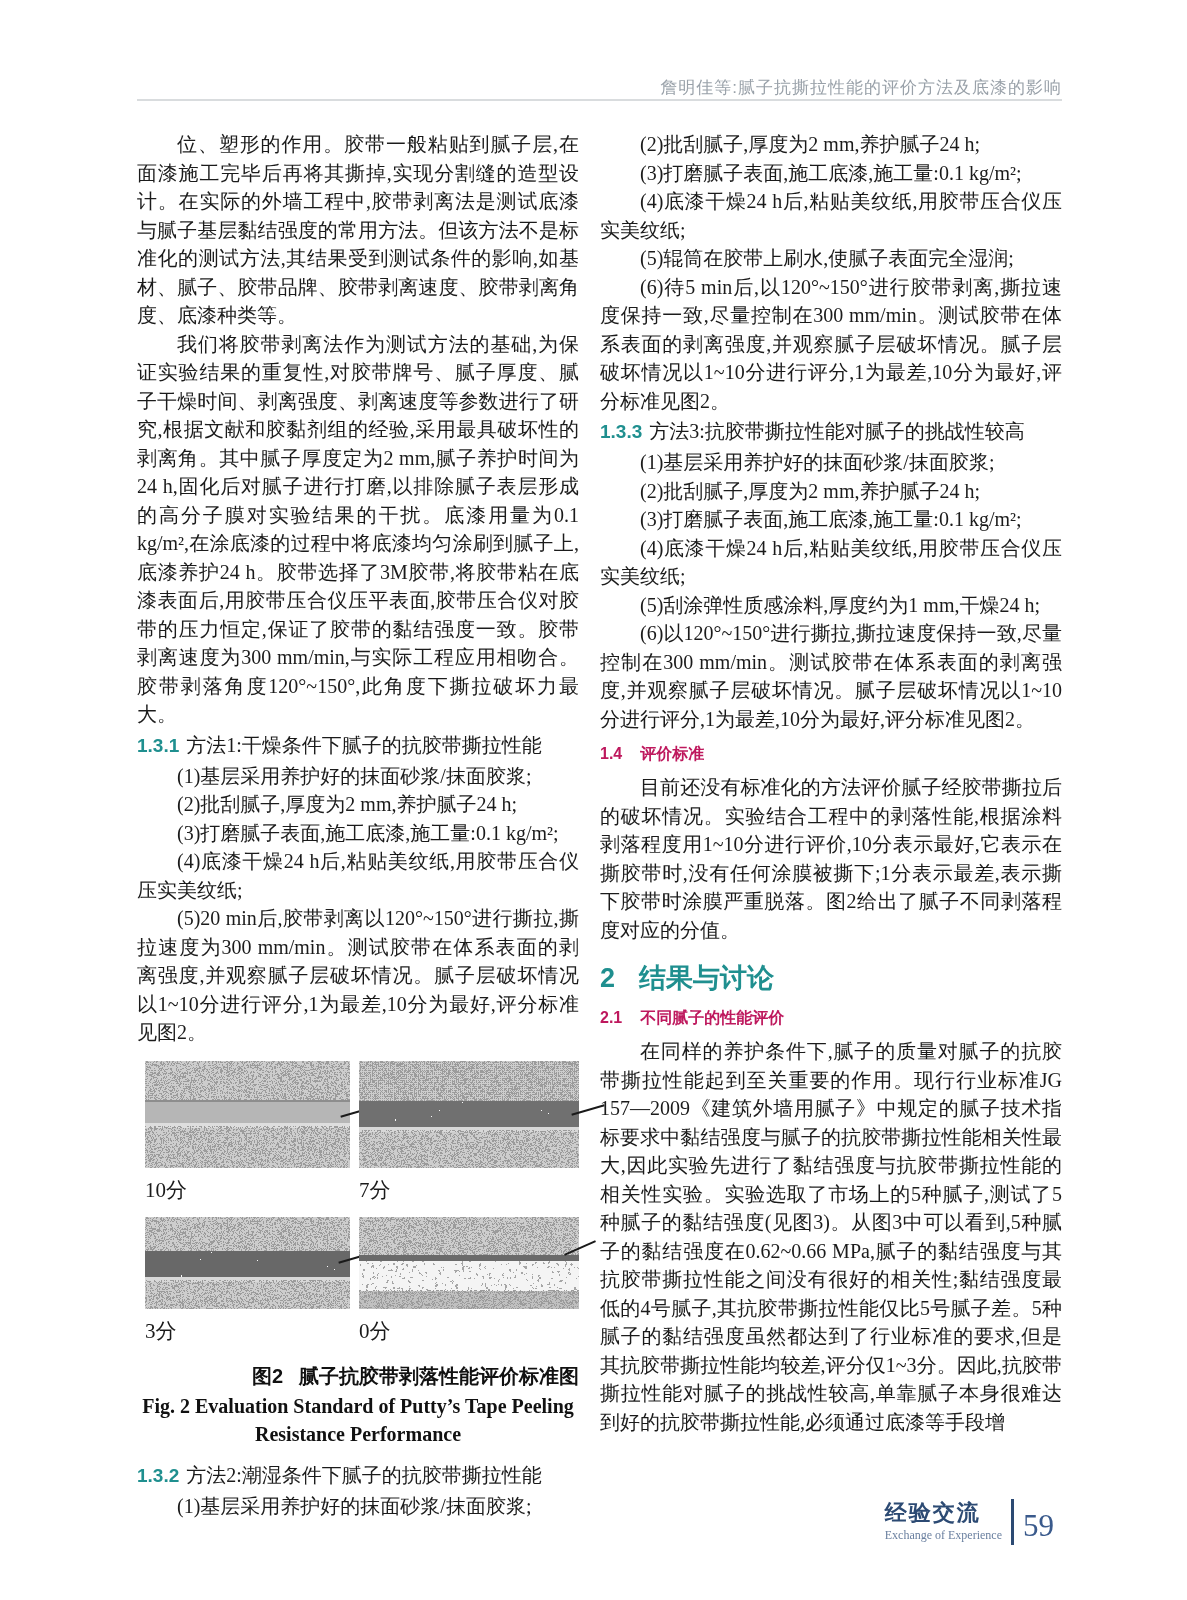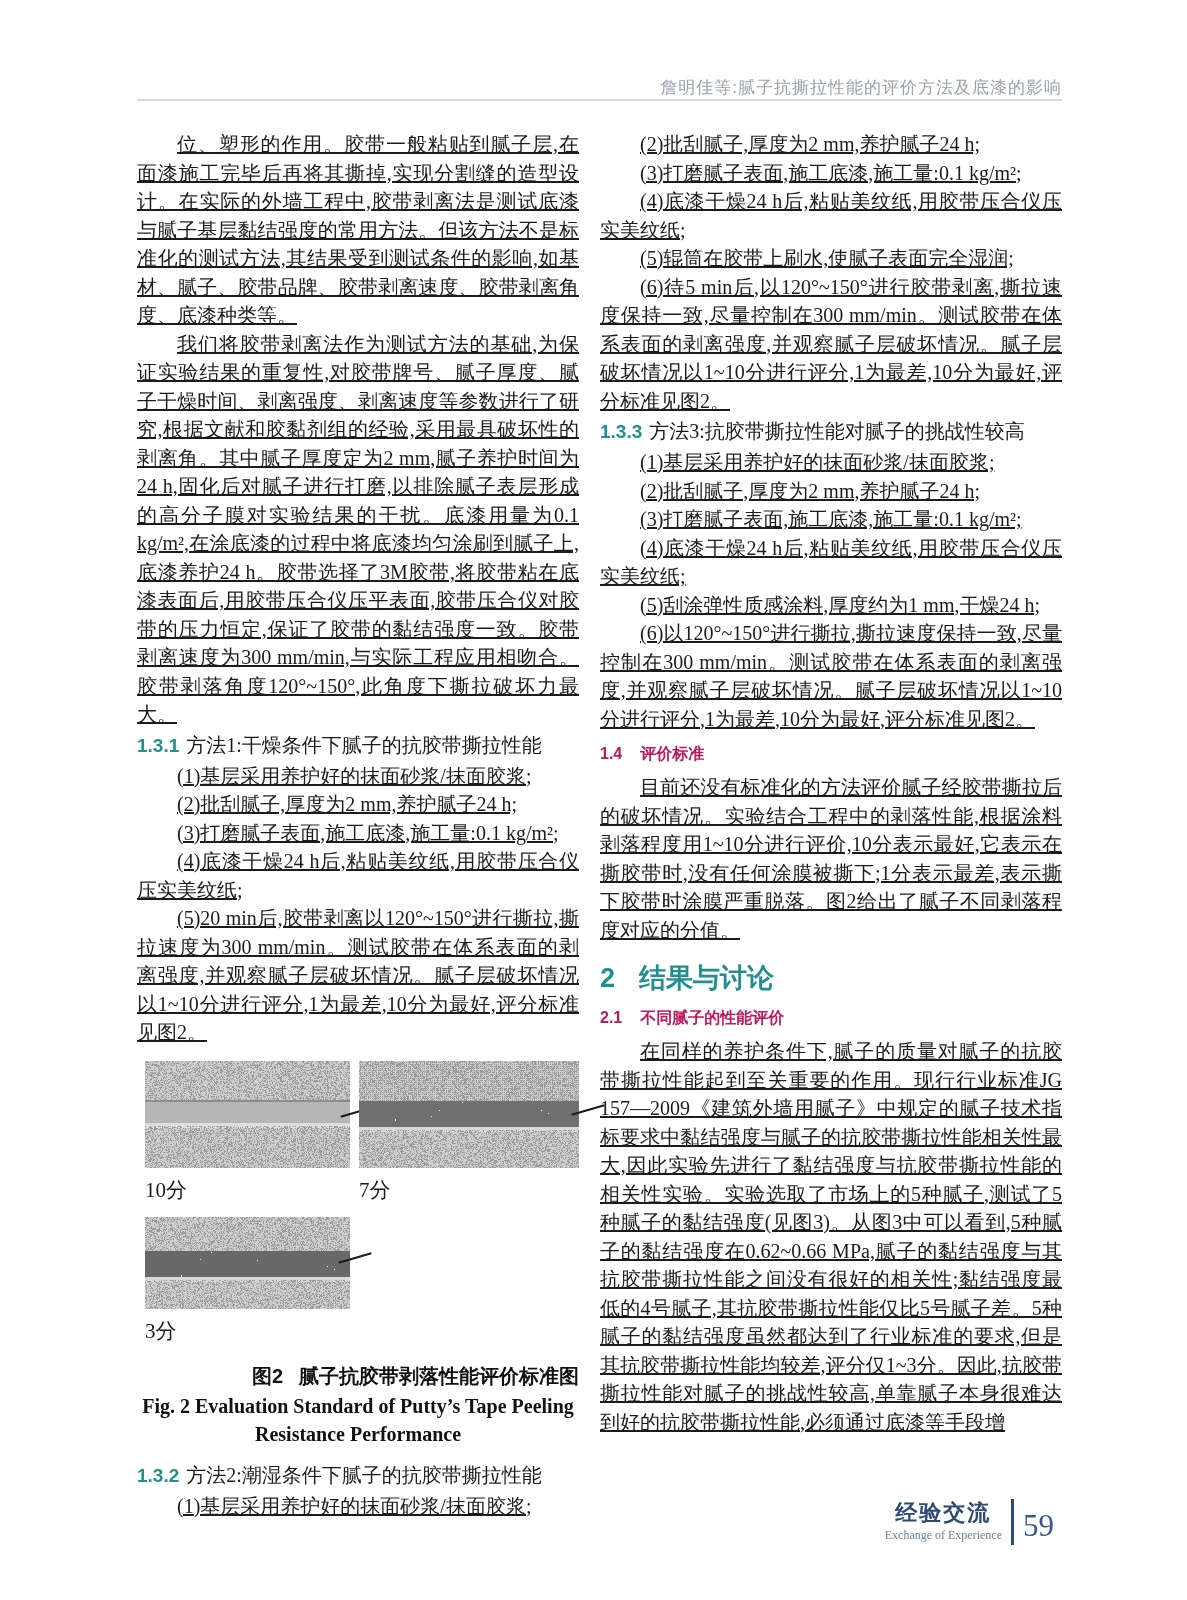--- a/index.html
+++ b/index.html
@@ -14,21 +14,21 @@
     position:absolute; top:76px; left:137px; width:925px;
     text-align:right; font-size:17px; color:#99a1a9; letter-spacing:1px;
     font-family:"Liberation Sans","DejaVu Sans",sans-serif;
     padding-bottom:0; border-bottom:2px solid #d9dcde;
   }
   .columns { position:absolute; top:130px; left:137px; width:925px; display:flex; gap:21px; }
   .col-left  { width:442px; }
   .col-right { width:462px; }
 
   p.body, p.item {
-    font-size:20px; line-height:28.5px; text-align:justify; text-indent:2em; color:#1b1b1b;text-decoration:underline;
+    font-size:20px; line-height:28.5px; text-align:justify; text-indent:2em; color:#1b1b1b;
   }
   .h3 { font-size:20px; line-height:31px; margin:1px 0 1px; }
   .h3 .num {
     color:#1f8f8f; font-family:"Liberation Sans","DejaVu Sans",sans-serif;
     font-weight:700; font-size:19px; margin-right:7px;
   }
   .h3 .ttl { font-size:20px; color:#1b1b1b; }
 
   .h2 {
     font-family:"Liberation Sans","DejaVu Sans",sans-serif;
@@ -59,21 +59,21 @@
     font-family:"Liberation Sans","DejaVu Sans",sans-serif; color:#111;
   }
   .cap-zh .cnum { margin-right:16px; }
   .cap-en {
     text-align:center; font-weight:700; font-size:20px; line-height:28px;
     width:432px; margin:2px auto 12px; color:#111;
   }
 
   
   .footer { position:absolute; top:1495px; right:133px; display:flex; align-items:center; gap:9px; }
-  .f-left { text-align:center; }
+  .f-left { text-align:left; }
   .f-zh {
     font-family:"Liberation Sans","DejaVu Sans",sans-serif;
     font-weight:700; font-size:22px; line-height:24px; color:#2c4a73; letter-spacing:2px;
   }
   .f-en { font-size:12px; color:#697f9f; margin-top:3px; }
   .f-bar { width:3px; height:46px; background:#2c4a73; }
   .f-page { font-size:31px; color:#3a5a8c; line-height:46px; padding-top:8px; }
 
   .hidden-defs { position:absolute; width:0; height:0; }
 </style>
@@ -160,20 +160,33 @@
               <rect width="205" height="34" fill="#000" filter="url(#spk)"></rect>
               <rect y="34" width="205" height="26" fill="#686868"></rect>
               <rect y="36" width="205" height="22" fill="#000" filter="url(#spkw)"></rect>
               <rect y="60" width="205" height="5" fill="#d8d8d8"></rect>
               <rect y="65" width="205" height="27" fill="#000" filter="url(#spk)"></rect>
             </svg>
             <div class="leader l3"></div>
             <div class="fig-label">3分</div>
           </div>
 
+          <div class="fig-cell">
+            <svg width="220" height="92">
+              <rect width="220" height="92" fill="#cdcdcd"></rect>
+              <rect width="220" height="38" fill="#000" filter="url(#spk)"></rect>
+              <rect y="38" width="220" height="6" fill="#6a6a6a"></rect>
+              <rect y="44" width="220" height="30" fill="#f4f4f4"></rect>
+              <rect y="46" width="220" height="26" fill="#000" filter="url(#spkd)"></rect>
+              <rect y="74" width="220" height="18" fill="#c0c0c0"></rect>
+              <rect y="74" width="220" height="18" fill="#000" filter="url(#spk)"></rect>
+            </svg>
+            <div class="leader l4"></div>
+            <div class="fig-label">0分</div>
+          </div>
 
         </div>
 
         <div class="cap-zh">
           <span class="cnum">图2</span><span>腻子抗胶带剥落性能评价标准图</span>
         </div>
         <div class="cap-en">Fig. 2  Evaluation Standard of Putty’s Tape Peeling Resistance Performance</div>
       </div>
 
       <div class="h3">

